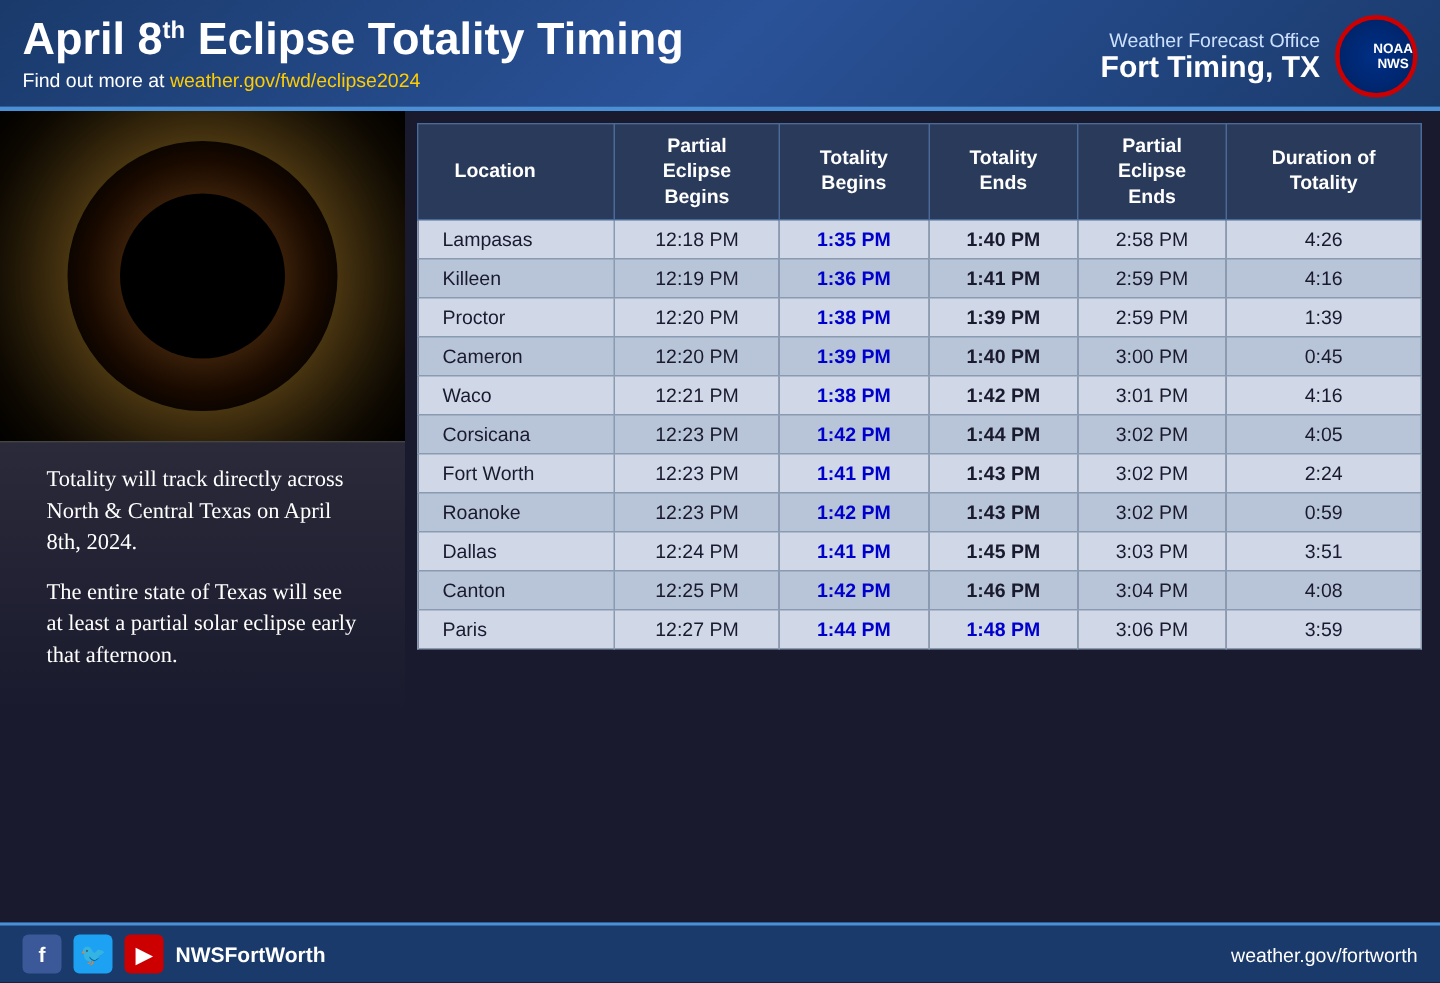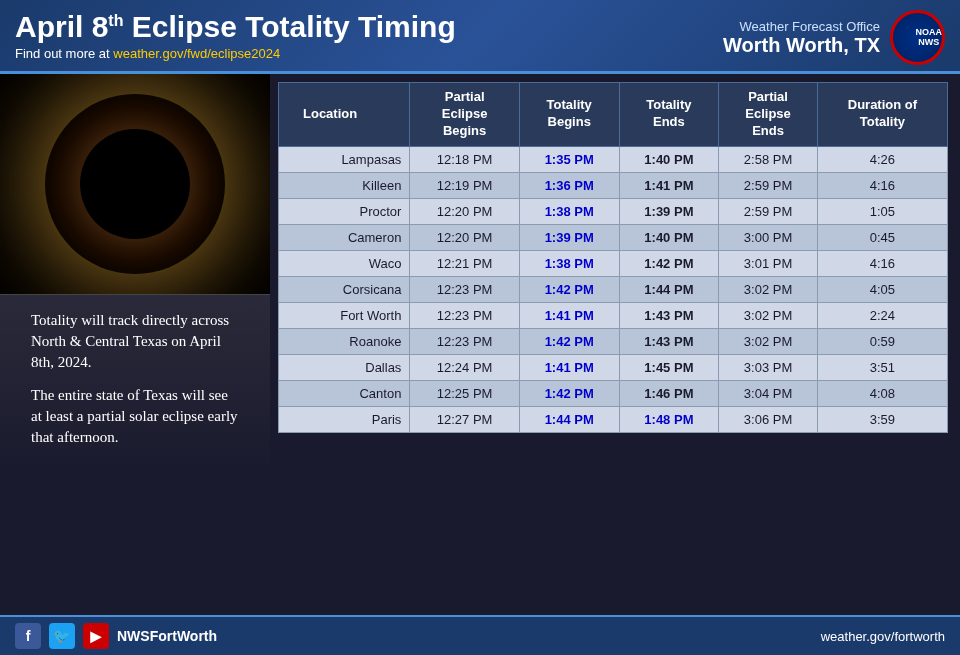--- a/index.html
+++ b/index.html
@@ -171,22 +171,22 @@
       background: #b8c4d8;
     }
     tbody td {
       padding: 5px 8px;
       text-align: center;
       color: #1a1a2e;
       font-size: 13px;
       border: 1px solid #8a9ab0;
     }
     tbody td:first-child {
-      text-align: right;
-      padding-left: 0;
+      text-align: left;
+      padding-left: 16px;
       font-weight: 500;
     }
     .blue-text {
       color: #0000cc;
       font-weight: bold;
     }
     .bold-text {
       font-weight: bold;
     }
 
@@ -241,21 +241,21 @@
     <h1>
       April 8<sup>th</sup> Eclipse Totality Timing
     </h1>
     <div class="subtitle">
       <span>Find out more at </span><a href="#">weather.gov/fwd/eclipse2024</a>
     </div>
   </div>
   <div class="header-right">
     <div class="office-info">
       <div class="label">Weather Forecast Office</div>
-      <div class="city">Worth Worth, TX</div>
+      <div class="city">Fort Timing, TX</div>
     </div>
     <div class="noaa-logo">
       <div class="noaa-circle">
         <span class="noaa-text">NOAA<br>NWS</span>
       </div>
     </div>
   </div>
 </div>
 
 <div class="main-content">
@@ -299,21 +299,21 @@
             <td class="bold-text">1:41 PM</td>
             <td>2:59 PM</td>
             <td>4:16</td>
           </tr>
           <tr>
             <td>Proctor</td>
             <td>12:20 PM</td>
             <td class="blue-text">1:38 PM</td>
             <td class="bold-text">1:39 PM</td>
             <td>2:59 PM</td>
-            <td>1:05</td>
+            <td>1:39</td>
           </tr>
           <tr>
             <td>Cameron</td>
             <td>12:20 PM</td>
             <td class="blue-text">1:39 PM</td>
             <td class="bold-text">1:40 PM</td>
             <td>3:00 PM</td>
             <td>0:45</td>
           </tr>
           <tr>

